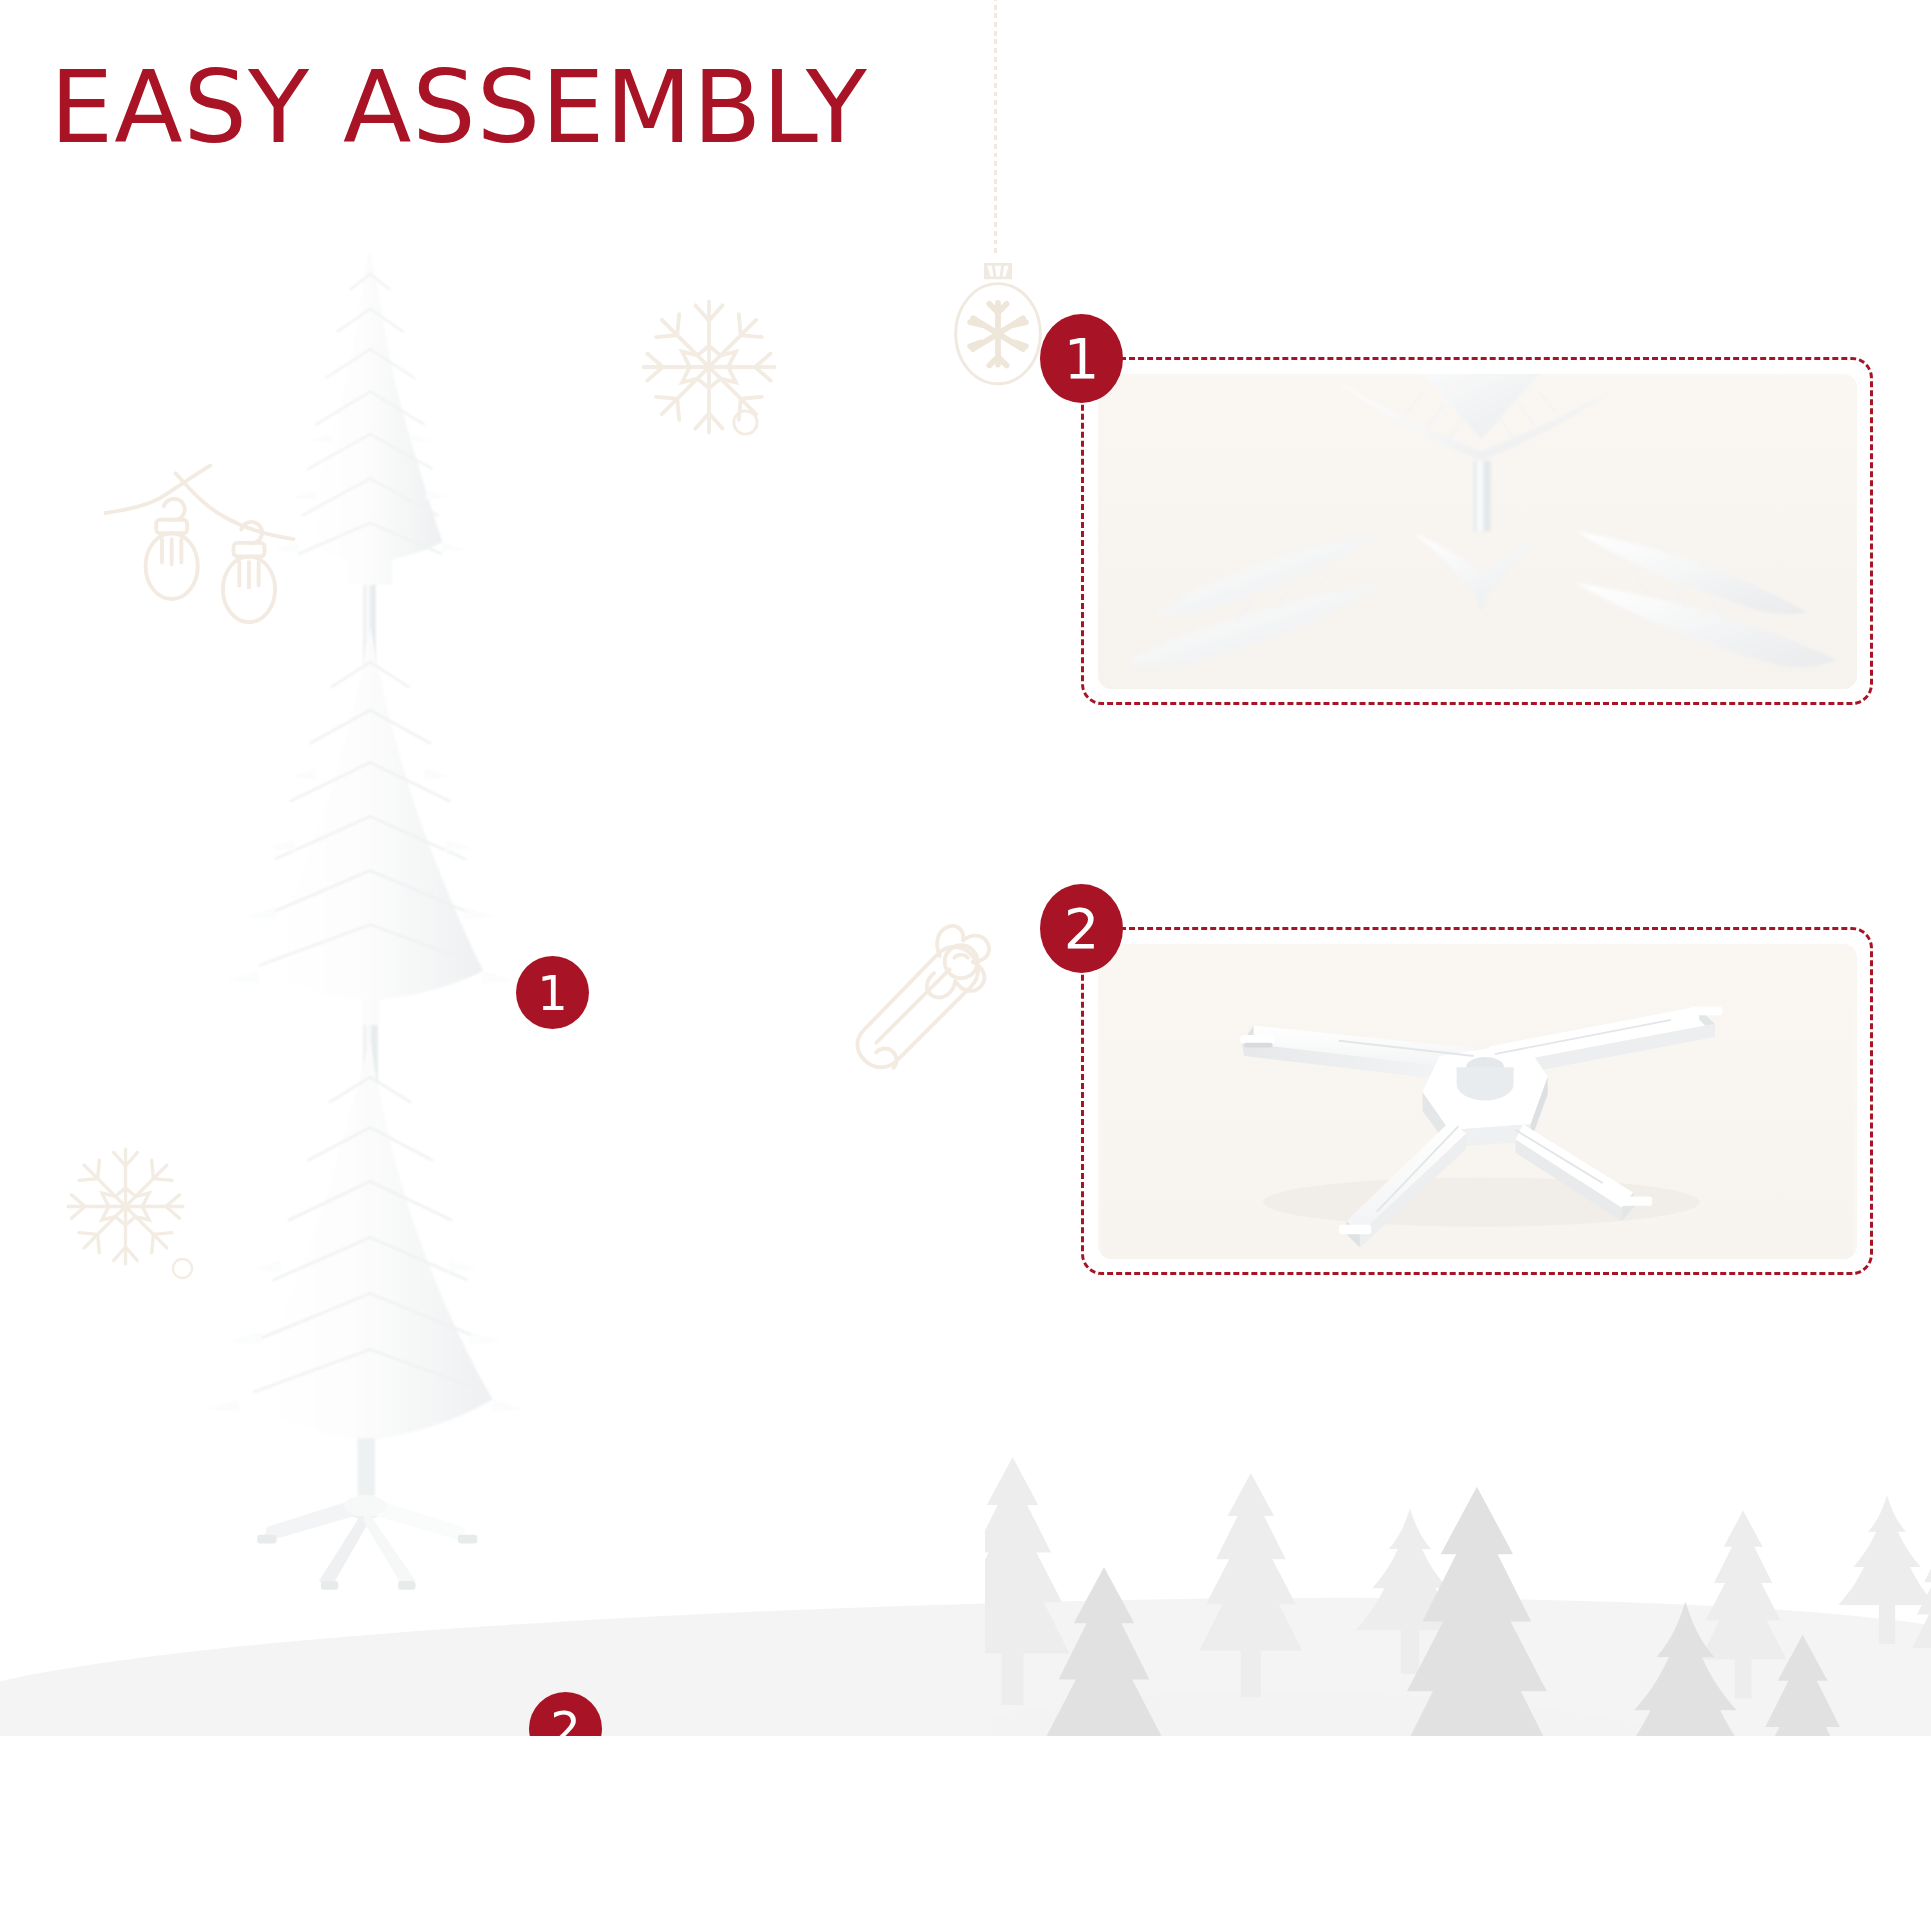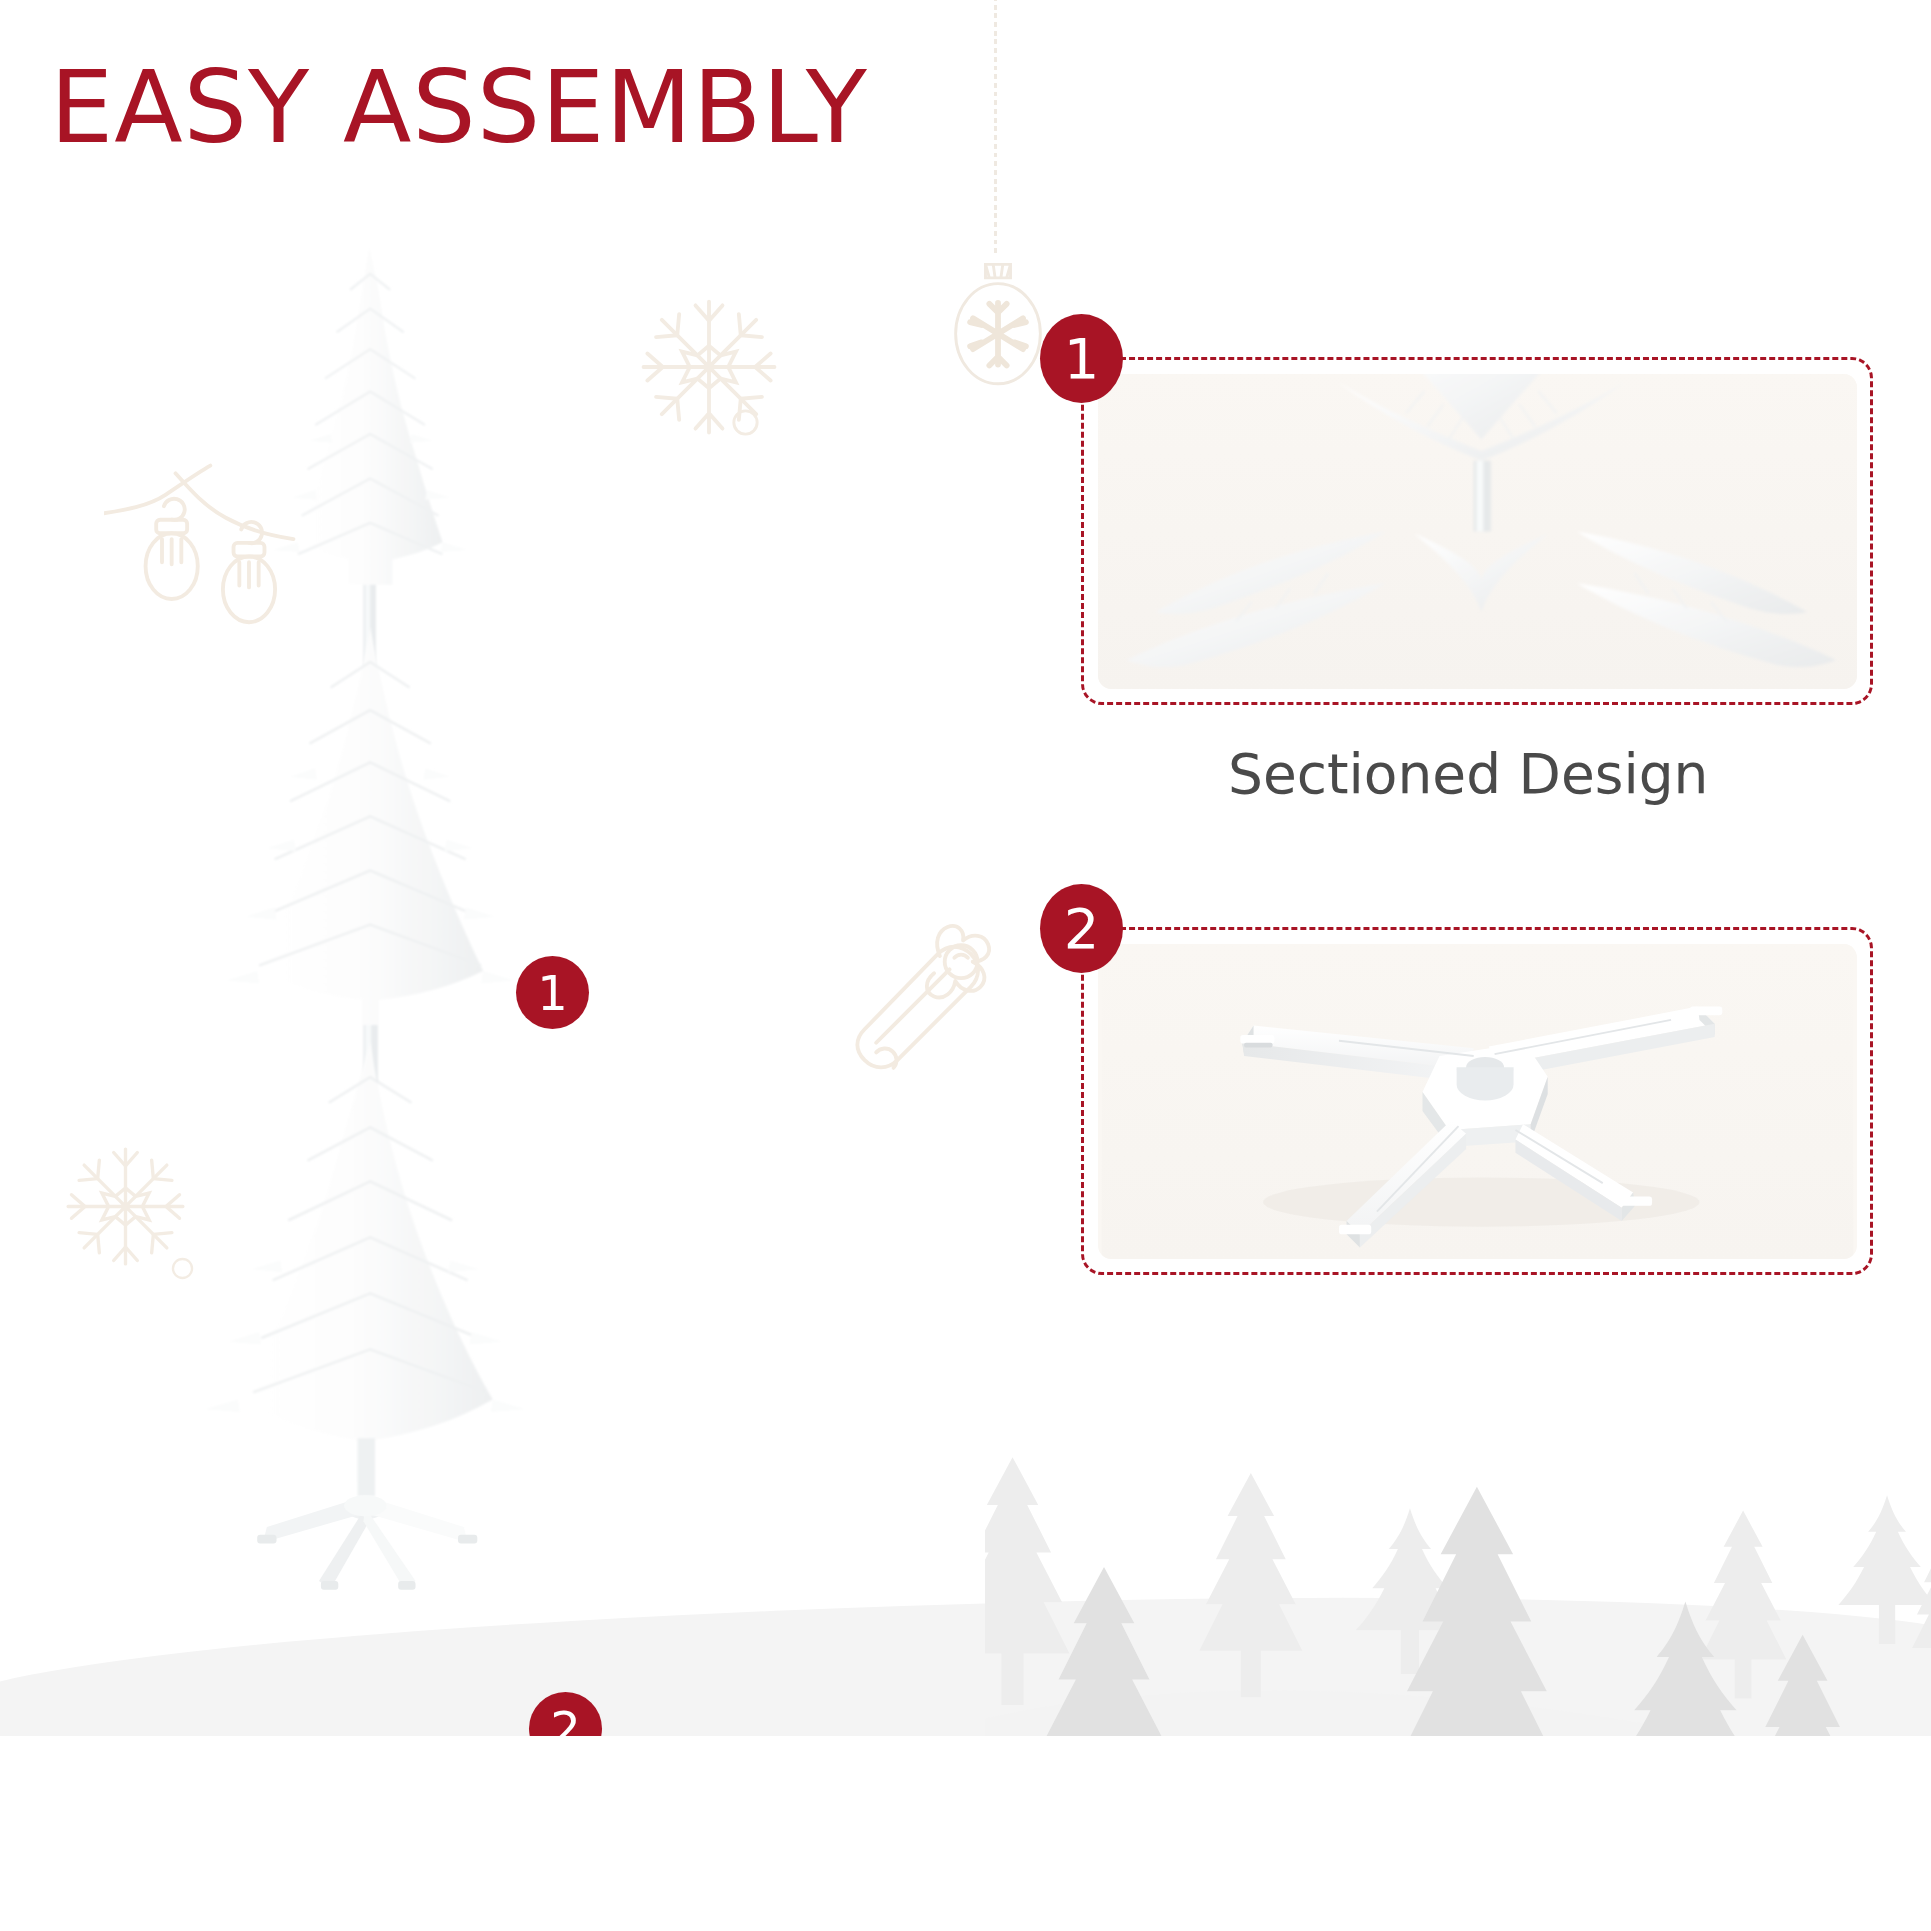--- a/index.html
+++ b/index.html
@@ -395,21 +395,20 @@
               <path d="M640 240 l16 20 M600 226 l14 20 M560 210 l14 20"></path>
             </g>
           </g>
         </svg>
       </div>
     </div>
     <div class="badge badge-card" style="left:-44px;top:-46px;">
       <span>1</span>
     </div>
   </div>
-  <div class="caption cap1">Sectioned Design</div>
 
   <div class="card card2">
     <div class="card-inner">
       <div class="card-photo">
         <svg viewBox="0 0 792 332" preserveAspectRatio="xMidYMid meet" xmlns="http://www.w3.org/2000/svg">
           <defs>
             <linearGradient id="cg2" x1="0" y1="0" x2="0" y2="1">
               <stop offset="0%" stop-color="#faf7f3"></stop>
               <stop offset="100%" stop-color="#f7f4f0"></stop>
             </linearGradient>

